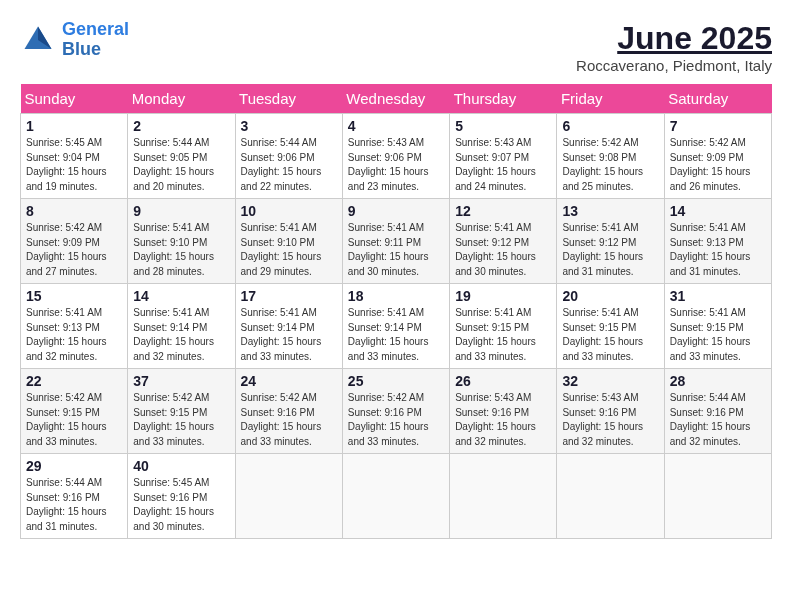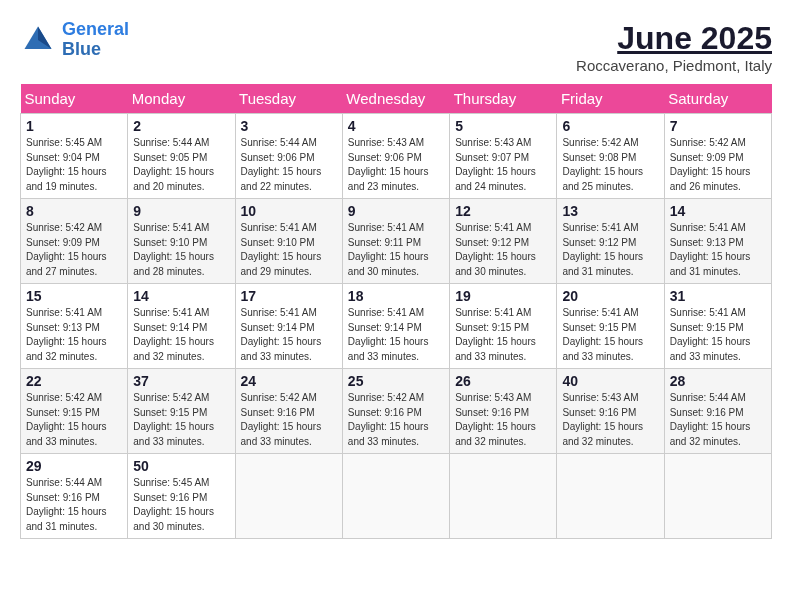--- a/index.html
+++ b/index.html
@@ -227,35 +227,35 @@
       </td>
         <td>
         <span class="day-num">25</span>
         <span class="day-detail">Sunrise: 5:42 AM<br>Sunset: 9:16 PM<br>Daylight: 15 hours and 33 minutes.</span>
       </td>
         <td>
         <span class="day-num">26</span>
         <span class="day-detail">Sunrise: 5:43 AM<br>Sunset: 9:16 PM<br>Daylight: 15 hours and 32 minutes.</span>
       </td>
         <td>
-        <span class="day-num">40</span>
+        <span class="day-num">32</span>
         <span class="day-detail">Sunrise: 5:43 AM<br>Sunset: 9:16 PM<br>Daylight: 15 hours and 32 minutes.</span>
       </td>
         <td>
         <span class="day-num">28</span>
         <span class="day-detail">Sunrise: 5:44 AM<br>Sunset: 9:16 PM<br>Daylight: 15 hours and 32 minutes.</span>
       </td>
       </tr>
       <tr>
         <td>
         <span class="day-num">29</span>
         <span class="day-detail">Sunrise: 5:44 AM<br>Sunset: 9:16 PM<br>Daylight: 15 hours and 31 minutes.</span>
       </td>
         <td>
-        <span class="day-num">50</span>
+        <span class="day-num">40</span>
         <span class="day-detail">Sunrise: 5:45 AM<br>Sunset: 9:16 PM<br>Daylight: 15 hours and 30 minutes.</span>
       </td>
         <td class="empty"></td>
         <td class="empty"></td>
         <td class="empty"></td>
         <td class="empty"></td>
         <td class="empty"></td>
       </tr>
     </tbody>
 </table>

